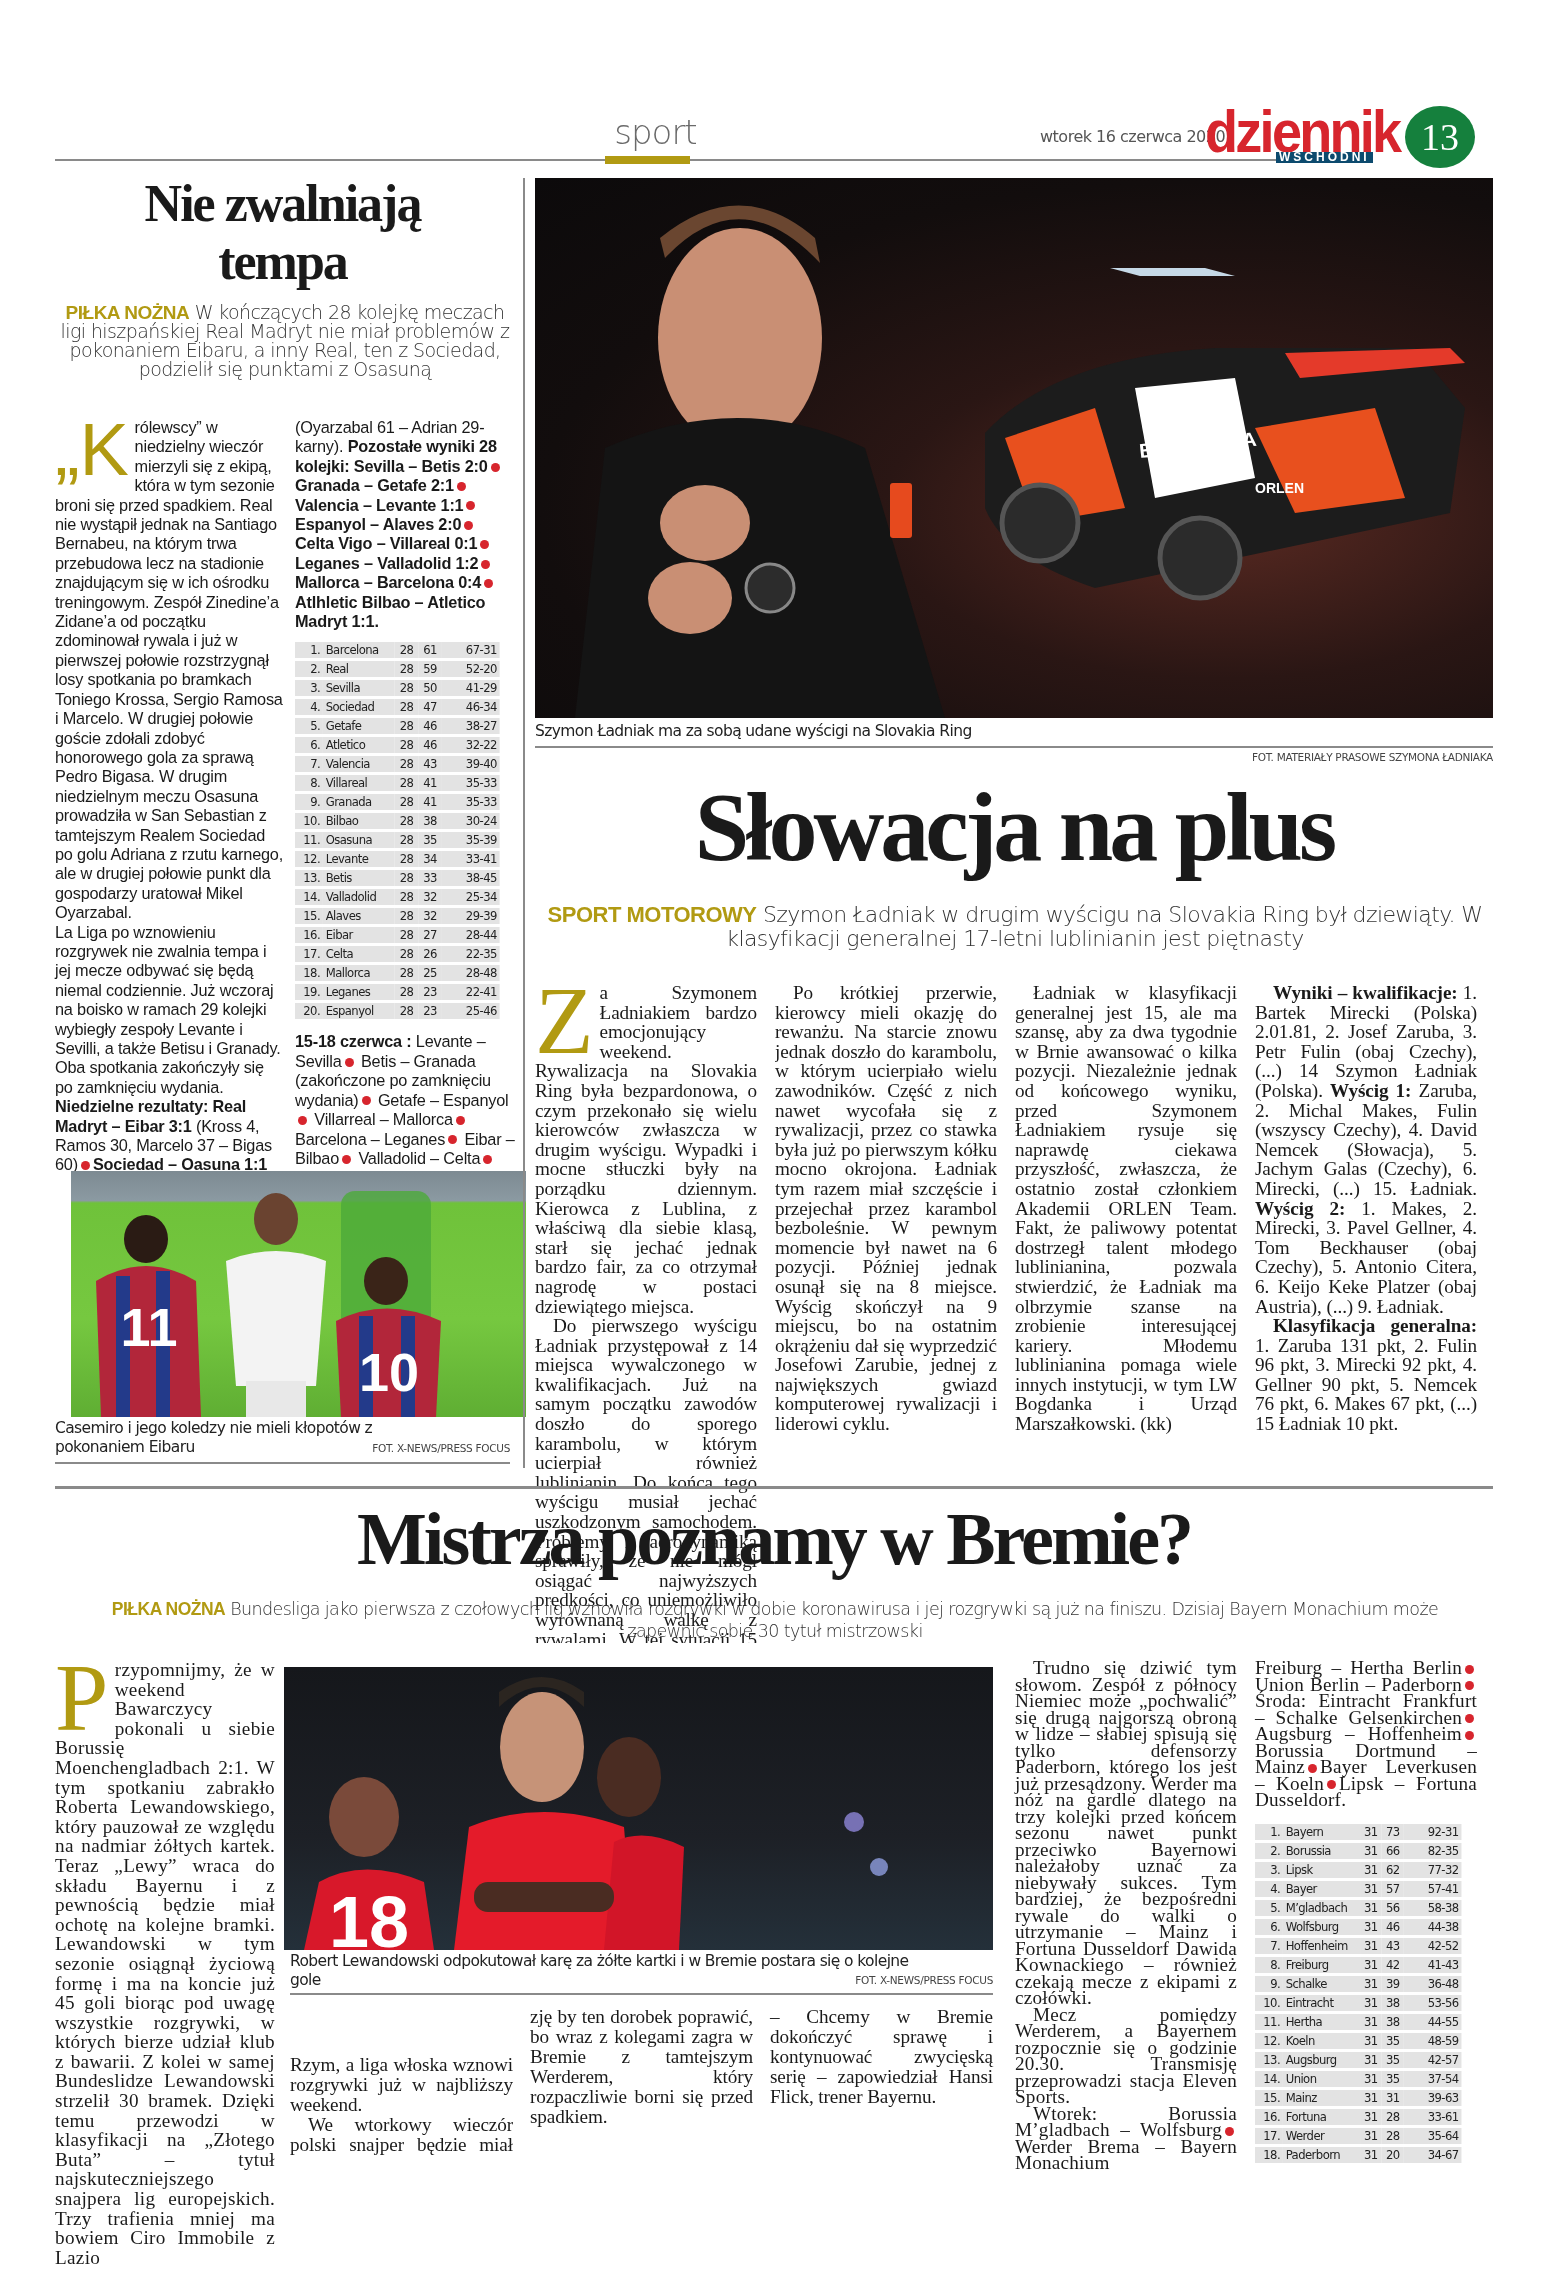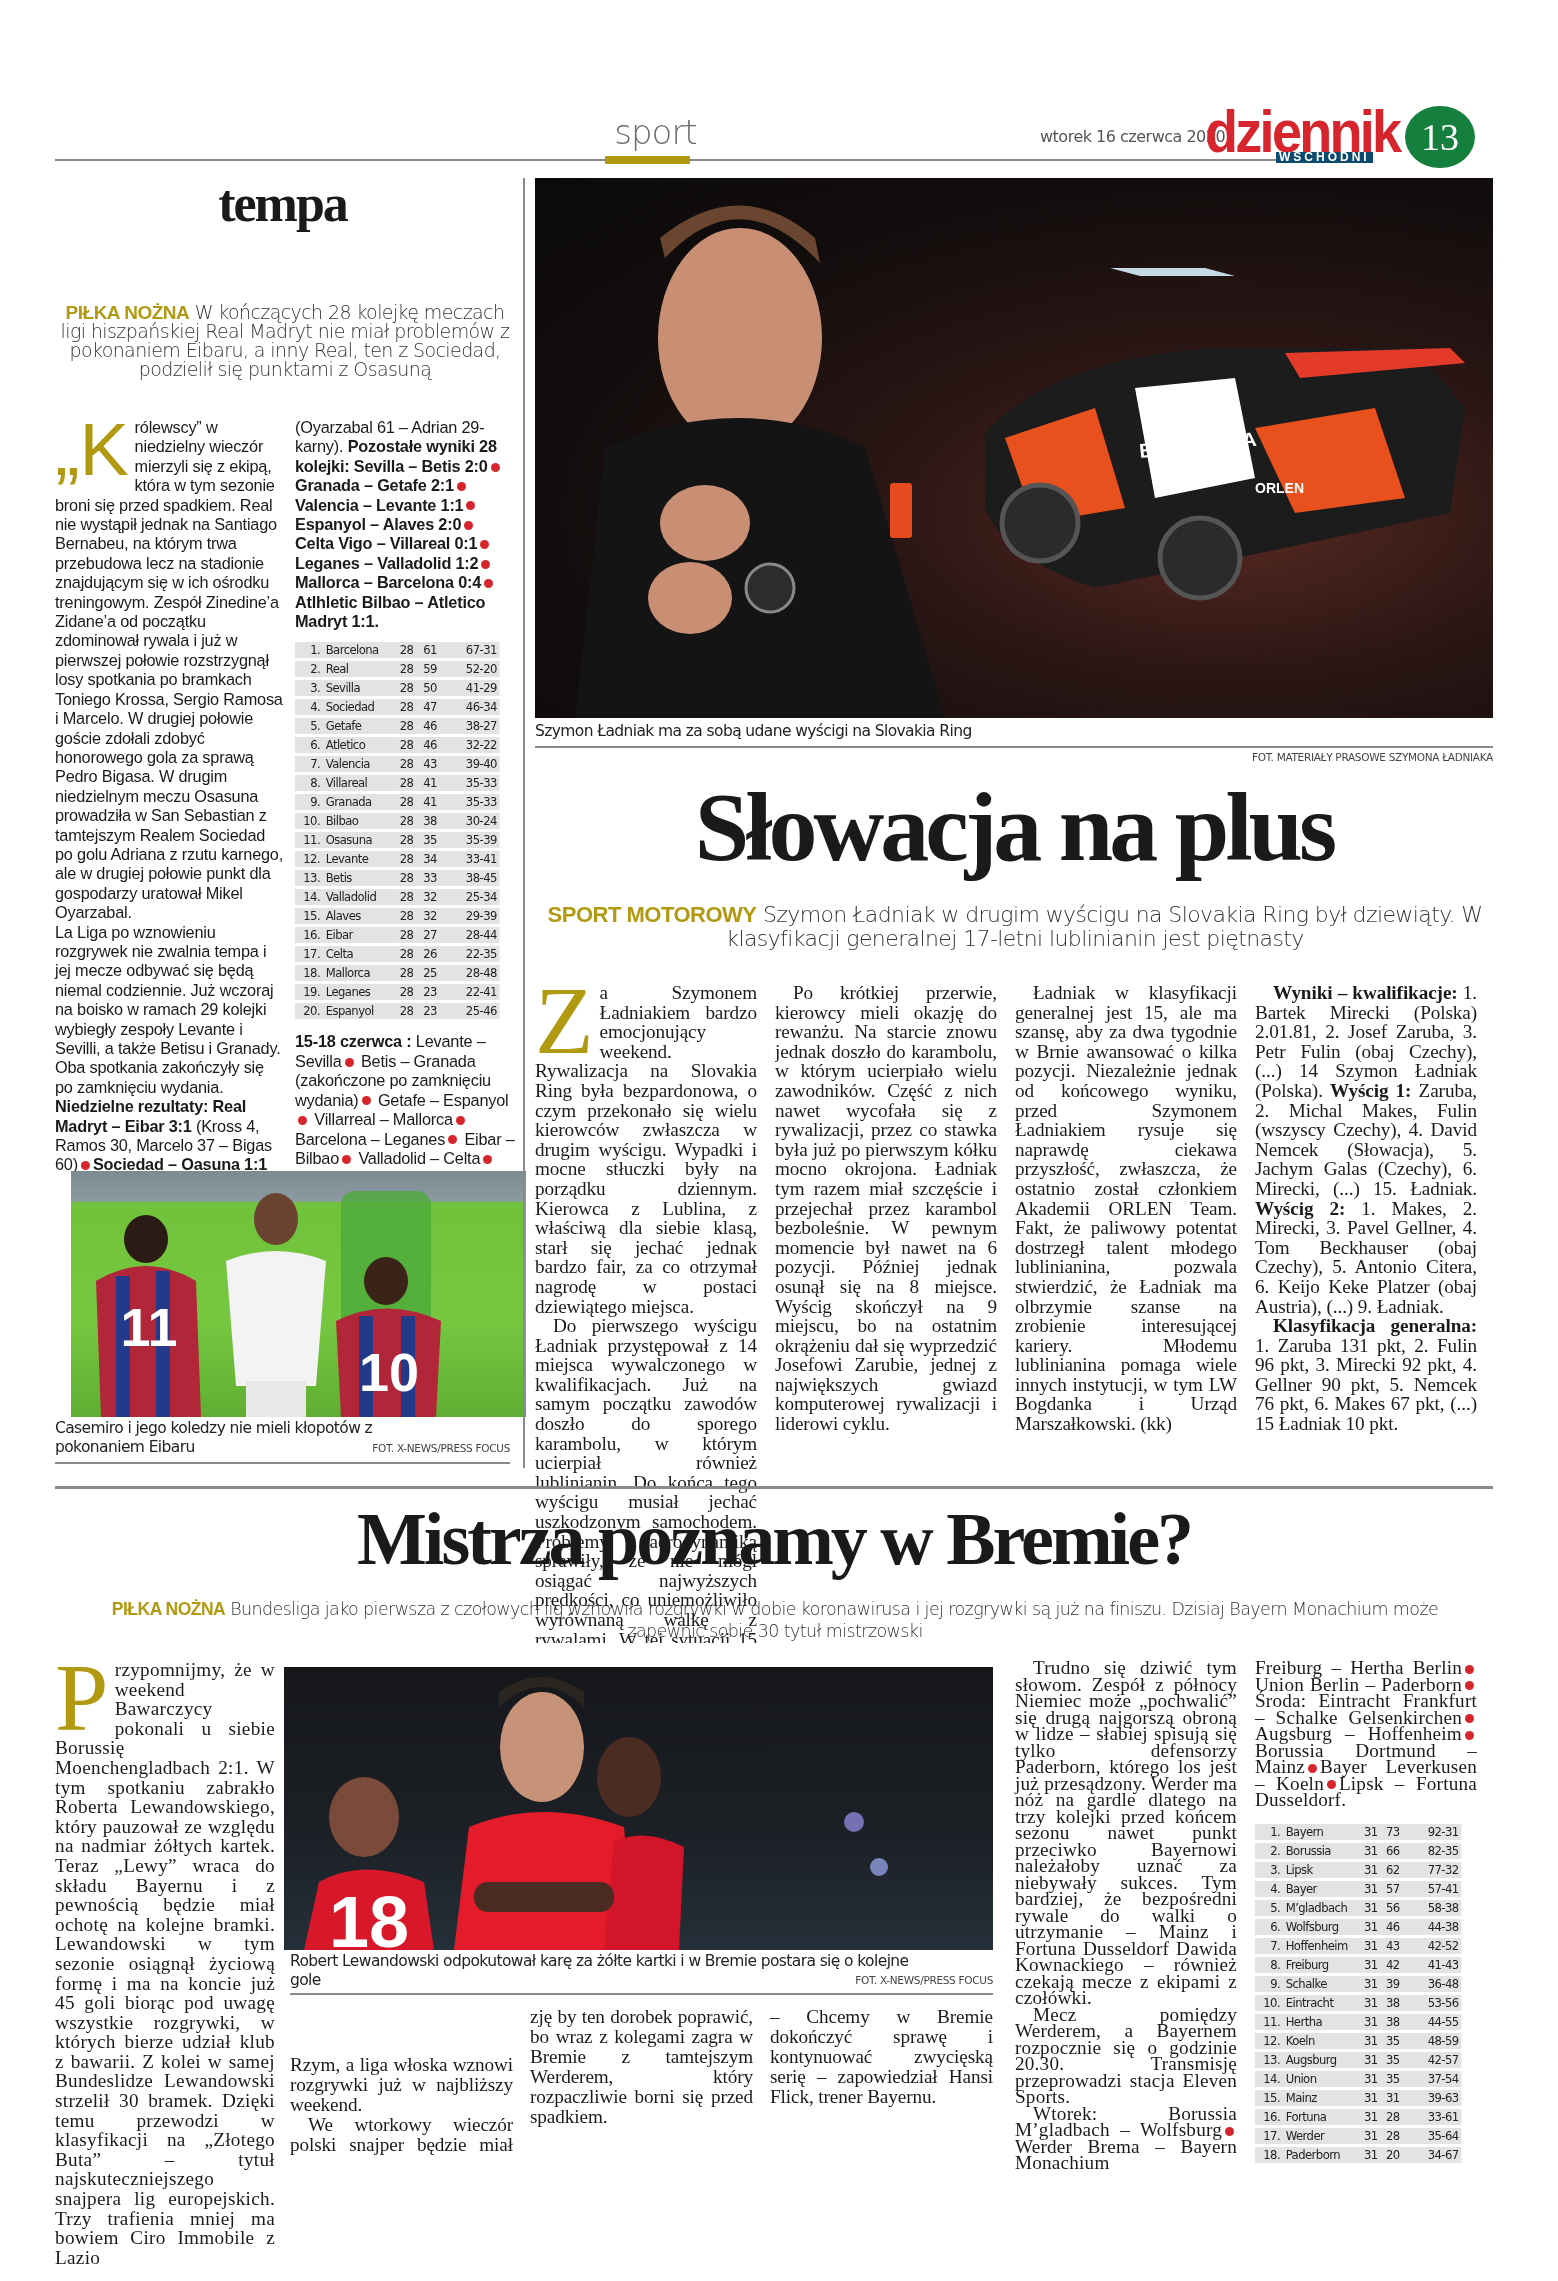--- a/index.html
+++ b/index.html
@@ -54,20 +54,21 @@
 
 <div class="abs hdr-rule"></div>
 <div class="abs section-label">sport</div>
 <div class="abs section-bar"></div>
 <div class="abs date">wtorek 16 czerwca 2020</div>
 <div class="abs logo">dziennik</div>
 <div class="abs logo-sub">WSCHODNI</div>
 <div class="abs page-num">13</div>
 
 <div class="abs headline" style="left:55px; top:175px; width:455px; font-size:52px; line-height:58px;">
+  <div>Nie zwalniają</div>
   <div>tempa</div>
 </div>
 <div class="abs lead" style="left:55px; top:303px; width:460px; font-size:19px; line-height:19px;">
   <span class="kicker">PIŁKA NOŻNA</span>
   <span>W kończących 28 kolejkę meczach ligi hiszpańskiej Real Madryt nie miał problemów z pokonaniem Eibaru, a inny Real, ten z Sociedad, podzielił się punktami z Osasuną</span>
 </div>
 
 <div class="abs body-sans" style="left:55px; top:418px; width:230px;">
   <span class="dropcap-q">„K</span>
   <span>rólewscy” w niedzielny wieczór mierzyli się z ekipą, która w tym sezonie broni się przed spadkiem. Real nie wystąpił jednak na Santiago Bernabeu, na którym trwa przebudowa lecz na stadionie znajdującym się w ich ośrodku treningowym. Zespół Zinedine’a Zidane’a od początku zdominował rywala i już w pierwszej połowie rozstrzygnął losy spotkania po bramkach Toniego Krossa, Sergio Ramosa i Marcelo. W drugiej połowie goście zdołali zdobyć honorowego gola za sprawą Pedro Bigasa. W drugim niedzielnym meczu Osasuna prowadziła w San Sebastian z tamtejszym Realem Sociedad po golu Adriana z rzutu karnego, ale w drugiej połowie punkt dla gospodarzy uratował Mikel Oyarzabal.</span><br>

